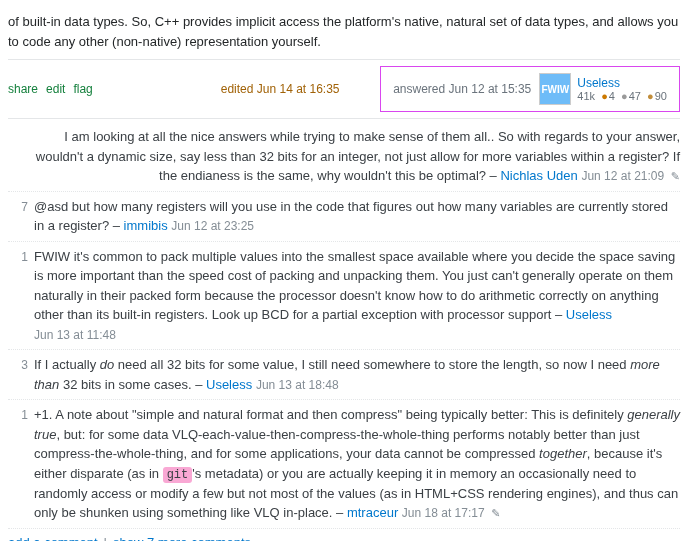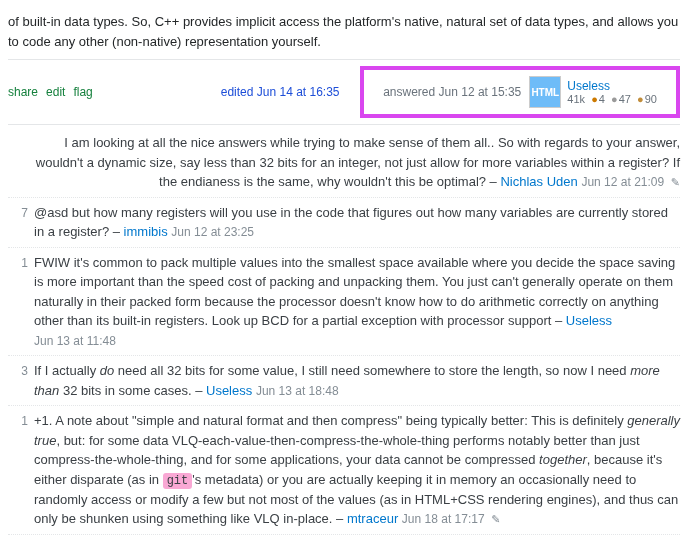--- a/index.html
+++ b/index.html
@@ -40,22 +40,22 @@
     }
 
     .answer-meta-left a {
       color: #15803d;
       text-decoration: none;
     }
 
     .answer-meta-right {
       display: flex;
       align-items: center;
-      border: 4px solid #d946ef;
-      padding: 6px 19px;
+      border: 1px solid #d946ef;
+      padding: 6px 12px;
       font-size: 12px;
       color: #6a737c;
     }
 
     .answered-time {
       margin-right: 8px;
     }
 
     .user-avatar {
       width: 32px;
@@ -183,26 +183,26 @@
 
   <div class="answer-body">
     <span>of built-in data types. So, C++ provides implicit access the platform's native, natural set of data types, and allows you to code any other (non-native) representation yourself.</span>
   </div>
 
   <div class="answer-meta">
     <div class="answer-meta-left">
       <a href="#">share</a>
       <a href="#">edit</a>
       <a href="#">flag</a>
-      <span style="color:#1d4ed8; margin-left: 120px;">edited Jun 14 at 16:35</span>
+      <span style="color:#a16207; margin-left: 120px;">edited Jun 14 at 16:35</span>
     </div>
     <div class="answer-meta-right">
       <span class="answered-time">answered Jun 12 at 15:35</span>
       <div class="user-avatar">
-        <span>HTML</span>
+        <span>FWIW</span>
       </div>
       <div class="user-info">
         <a href="#" class="user-name">Useless</a>
         <span class="user-badges">
           <span>41k</span>
           &nbsp;<span class="badge-gold">4</span>
           &nbsp;<span class="badge-silver">47</span>
           &nbsp;<span class="badge-bronze">90</span>
         </span>
       </div>

